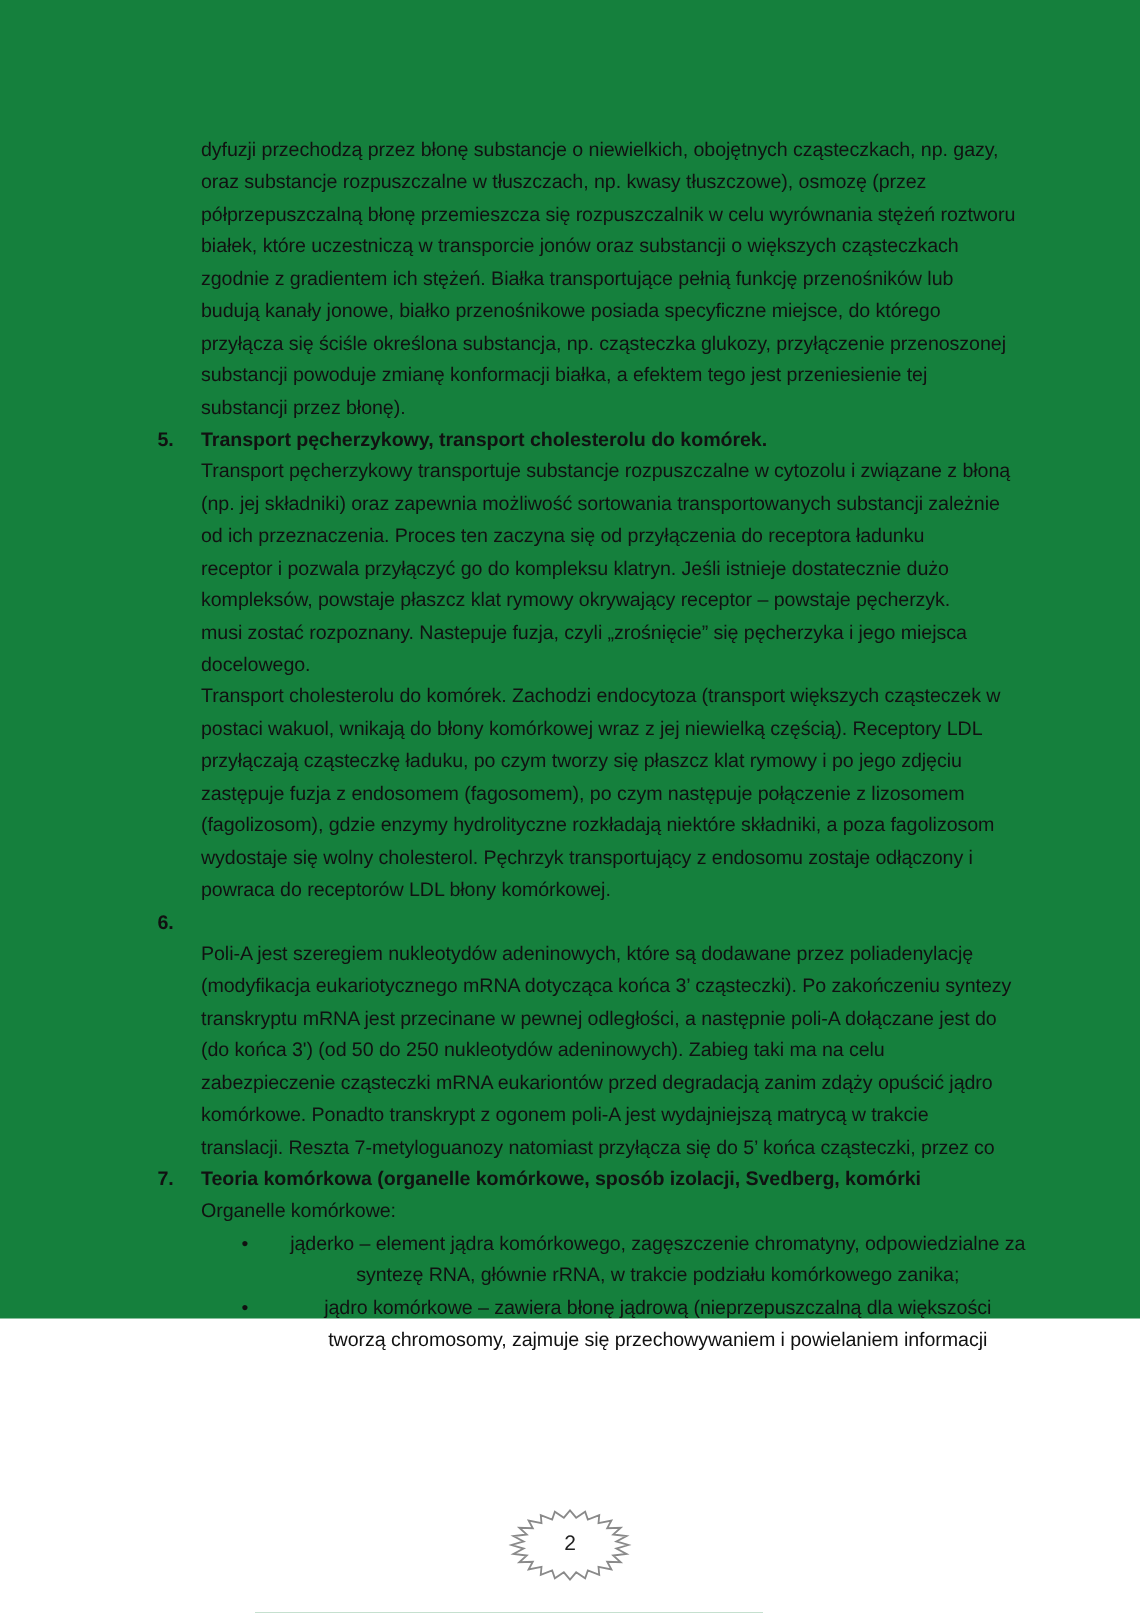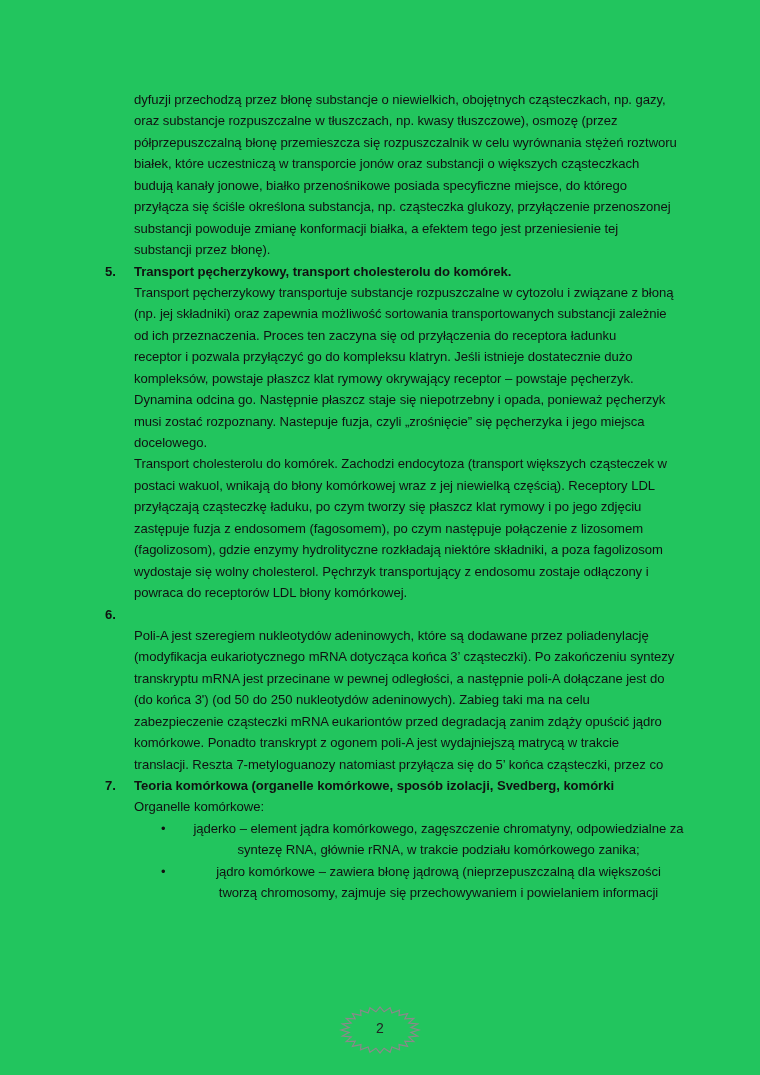--- a/index.html
+++ b/index.html
@@ -1,18 +1,18 @@
 <!DOCTYPE html>
 <html><head>
 <meta charset="utf-8">
 <style>
   html, body { margin: 0; padding: 0; background: #ffffff; }
   body { width: 760px; height: 1075px; position: relative; overflow: hidden;
          font-family: "Liberation Sans", "DejaVu Sans", sans-serif; color: #111; }
-  .page { position: absolute; left: 0; top: 0; width: 760px; height: 1075px; background: #22c55e; }
+  .page { position: absolute; left: 0; top: 0; width: 760px; height: 879px; background: #15803d; }
   .content { position: absolute; left: 134px; top: 89px; width: 560px; font-size: 13.1px; line-height: 21.45px; letter-spacing: -0.05px; }
   .line { white-space: nowrap; height: 21.45px; }
   .heading { position: relative; font-weight: bold; }
   .num { position: absolute; left: -29px; font-weight: bold; }
   .bullet-item { position: relative; padding-left: 49px; }
   .bullet-line { white-space: nowrap; height: 21.45px; text-align: center; }
   .bullet-dot { position: absolute; left: 27px; top: 0; font-size: 13px; }
   .footer { position: absolute; left: 339px; top: 1005px; width: 82px; height: 50px; }
   .footer svg { position: absolute; left: 0; top: 0; }
   .page-num { position: absolute; left: 0; top: 15px; width: 82px; text-align: center; font-size: 14px; color: #222; }
@@ -21,37 +21,37 @@
 <body>
 
 <div class="page">
   <div class="content">
 
     <div>
       <div class="line">dyfuzji przechodzą przez błonę substancje o niewielkich, obojętnych cząsteczkach, np. gazy,</div>
       <div class="line">oraz substancje rozpuszczalne w tłuszczach, np. kwasy tłuszczowe), osmozę (przez</div>
       <div class="line">półprzepuszczalną błonę przemieszcza się rozpuszczalnik w celu wyrównania stężeń roztworu</div>
       <div class="line">białek, które uczestniczą w transporcie jonów oraz substancji o większych cząsteczkach</div>
+      <div class="line">zgodnie z gradientem ich stężeń. Białka transportujące pełnią funkcję przenośników lub</div>
       <div class="line">budują kanały jonowe, białko przenośnikowe posiada specyficzne miejsce, do którego</div>
       <div class="line">przyłącza się ściśle określona substancja, np. cząsteczka glukozy, przyłączenie przenoszonej</div>
       <div class="line">substancji powoduje zmianę konformacji białka, a efektem tego jest przeniesienie tej</div>
       <div class="line">substancji przez błonę).</div>
     </div>
 
     <div>
       <div class="line heading">
         <span class="num">5.</span>
         <span>Transport pęcherzykowy, transport cholesterolu do komórek.</span>
       </div>
       <div class="line">Transport pęcherzykowy transportuje substancje rozpuszczalne w cytozolu i związane z błoną</div>
       <div class="line">(np. jej składniki) oraz zapewnia możliwość sortowania transportowanych substancji zależnie</div>
       <div class="line">od ich przeznaczenia. Proces ten zaczyna się od przyłączenia do receptora ładunku</div>
       <div class="line">receptor i pozwala przyłączyć go do kompleksu klatryn. Jeśli istnieje dostatecznie dużo</div>
       <div class="line">kompleksów, powstaje płaszcz klat rymowy okrywający receptor – powstaje pęcherzyk.</div>
-      <div class="line">Dynamina odcina go. Następnie płaszcz staje się niepotrzebny i opada, ponieważ pęcherzyk</div>
       <div class="line">musi zostać rozpoznany. Nastepuje fuzja, czyli „zrośnięcie” się pęcherzyka i jego miejsca</div>
       <div class="line">docelowego.</div>
       <div class="line">Transport cholesterolu do komórek. Zachodzi endocytoza (transport większych cząsteczek w</div>
       <div class="line">postaci wakuol, wnikają do błony komórkowej wraz z jej niewielką częścią). Receptory LDL</div>
       <div class="line">przyłączają cząsteczkę ładuku, po czym tworzy się płaszcz klat rymowy i po jego zdjęciu</div>
       <div class="line">zastępuje fuzja z endosomem (fagosomem), po czym następuje połączenie z lizosomem</div>
       <div class="line">(fagolizosom), gdzie enzymy hydrolityczne rozkładają niektóre składniki, a poza fagolizosom</div>
       <div class="line">wydostaje się wolny cholesterol. Pęchrzyk transportujący z endosomu zostaje odłączony i</div>
       <div class="line">powraca do receptorów LDL błony komórkowej.</div>
     </div>

